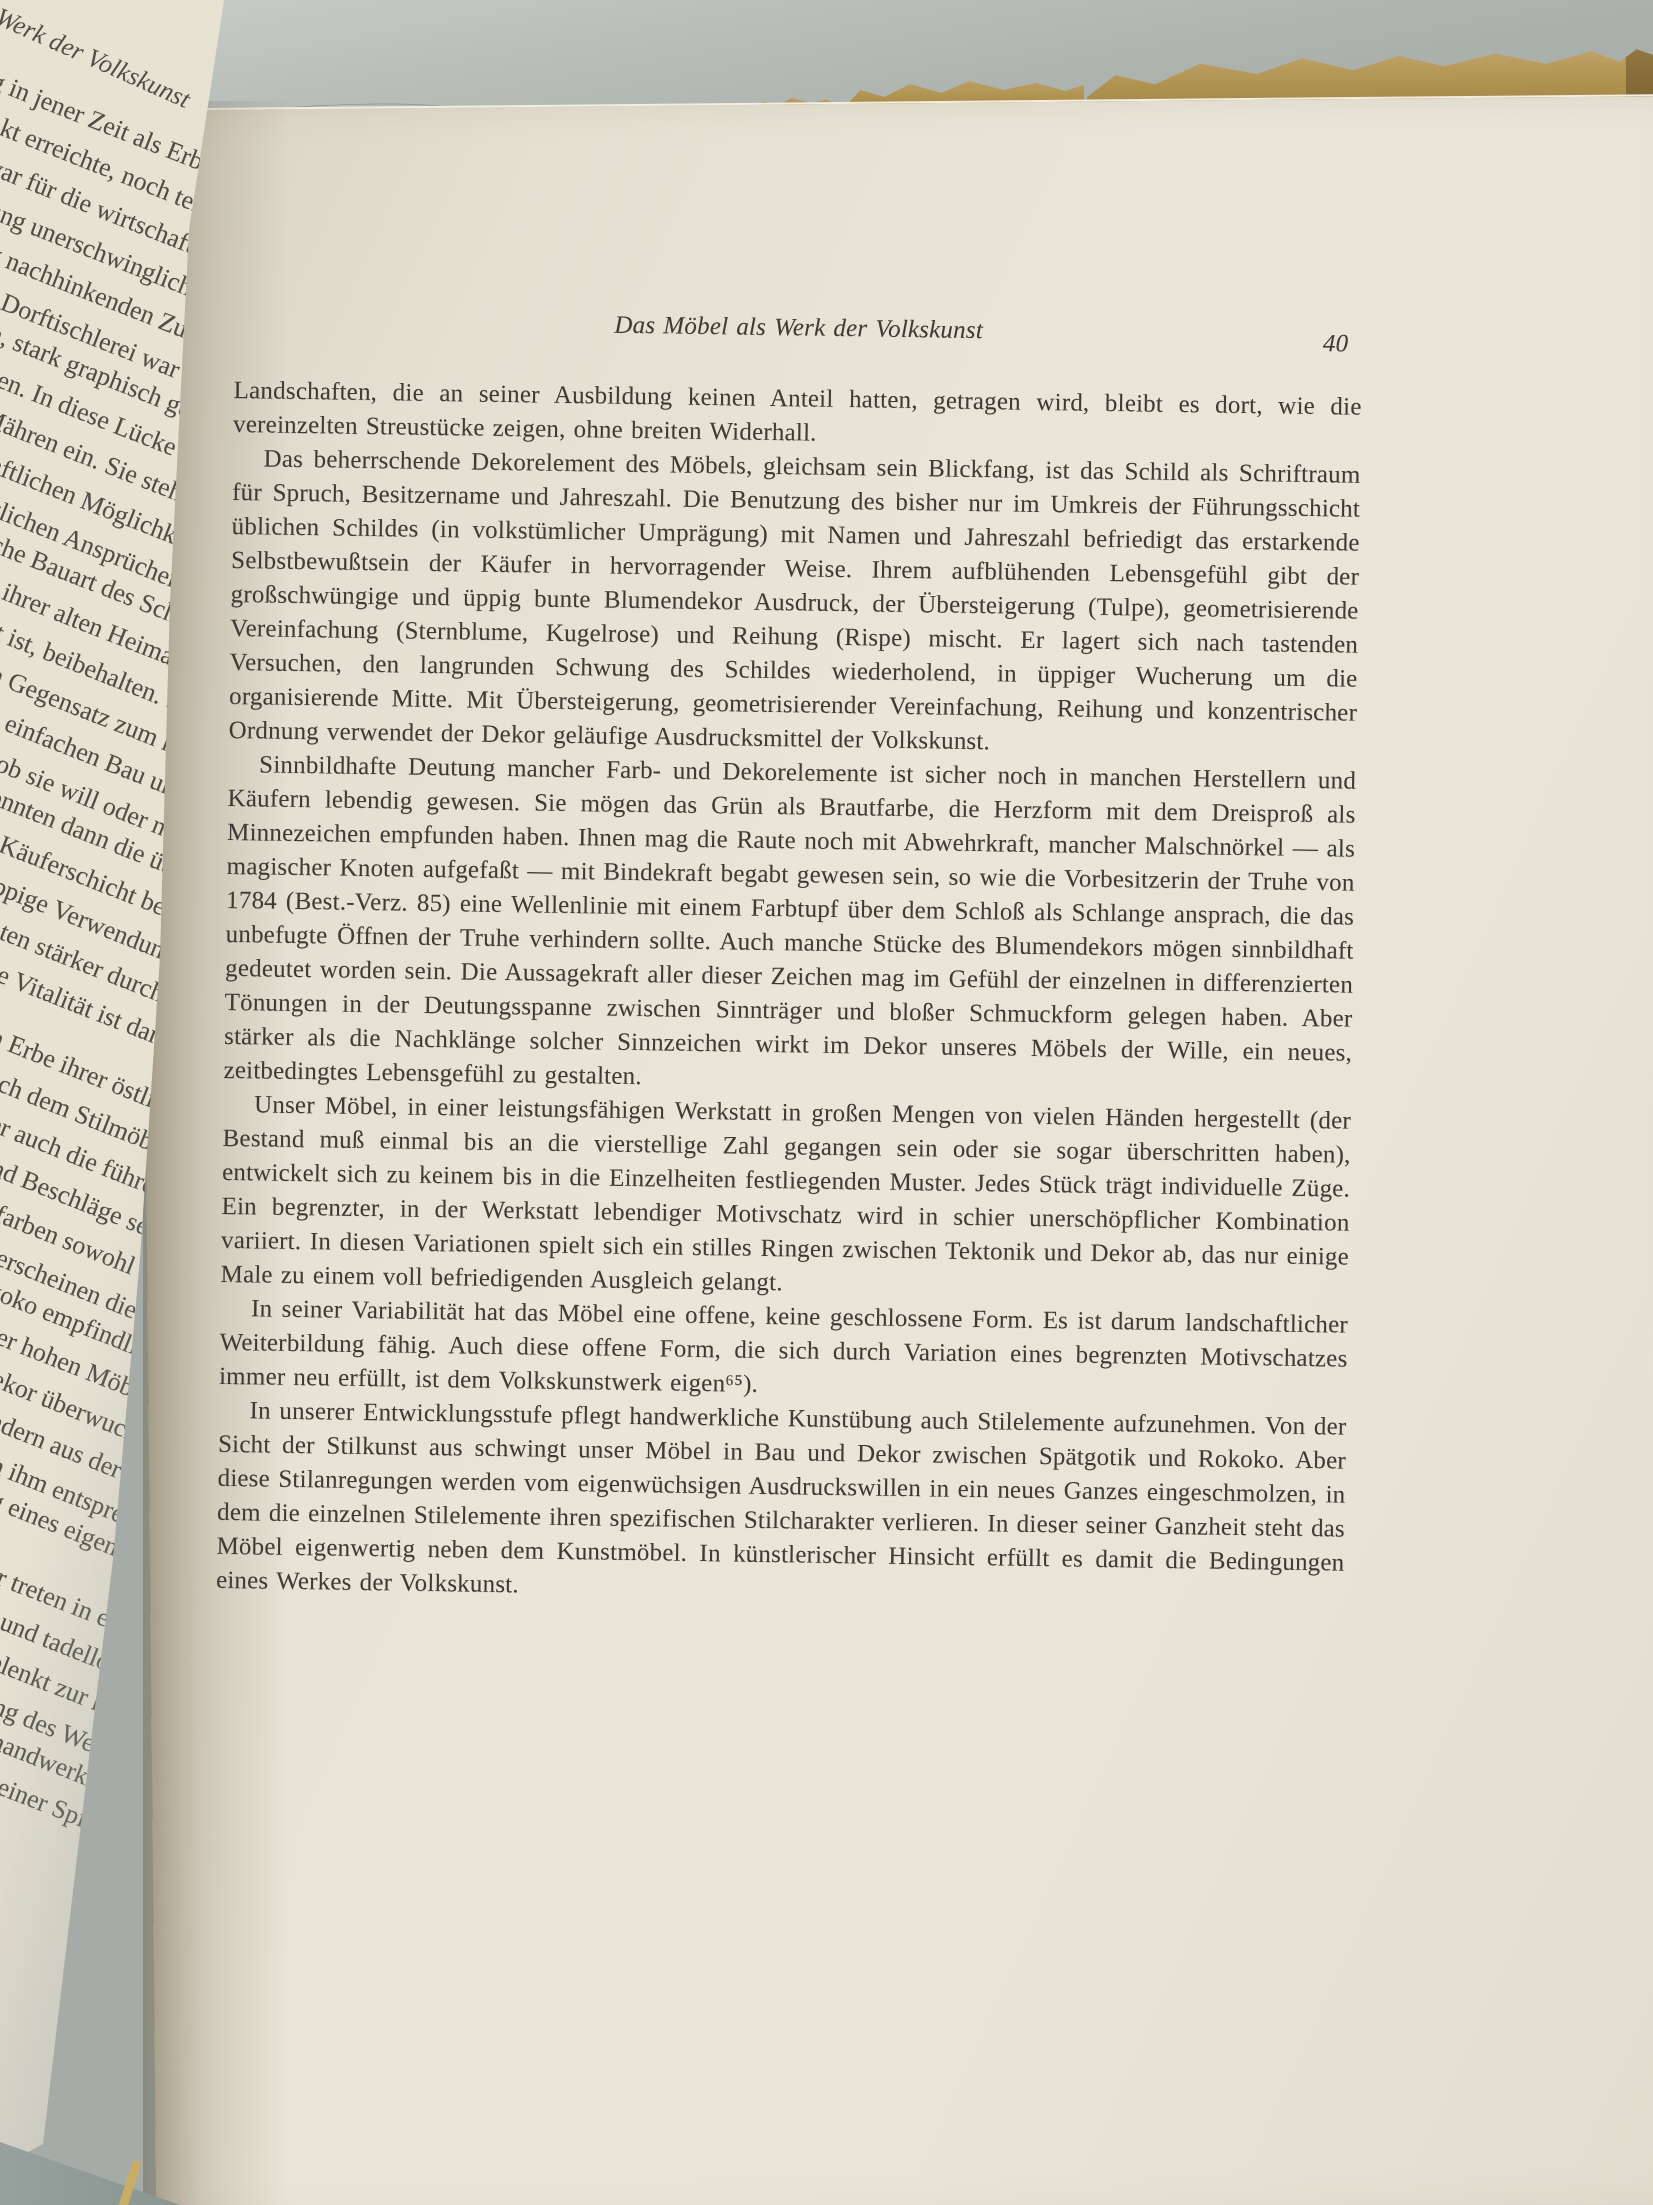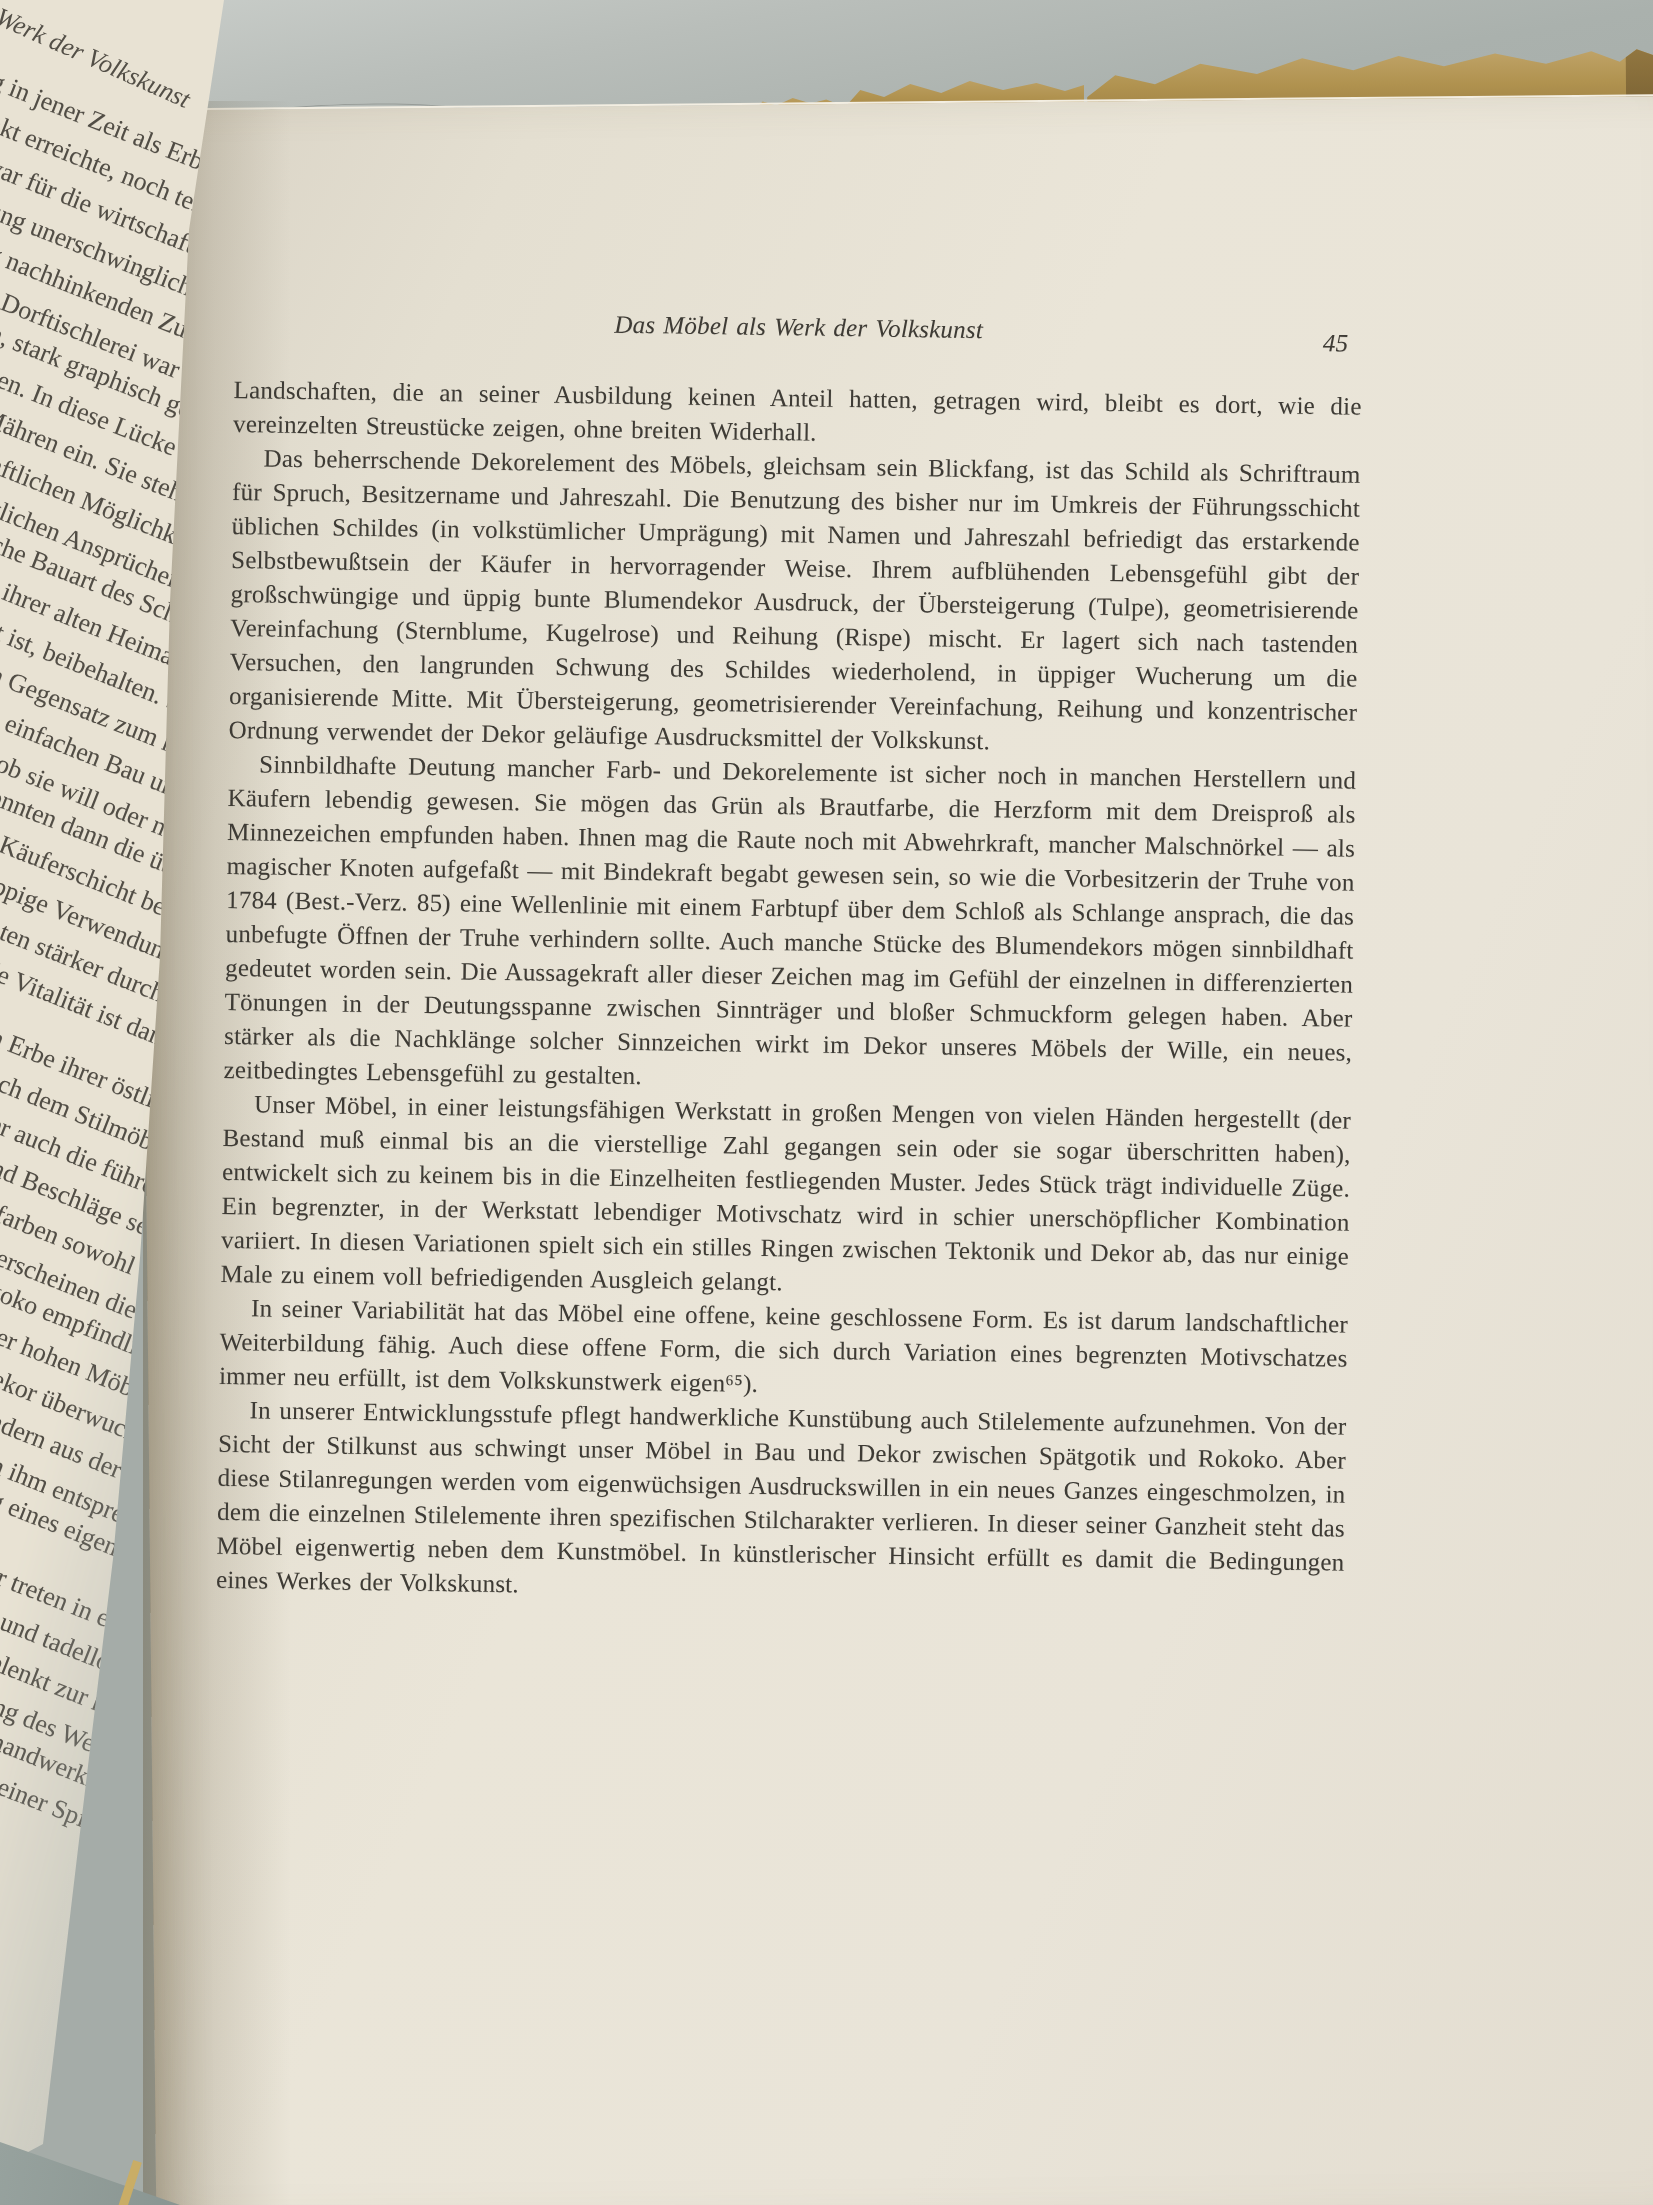--- a/index.html
+++ b/index.html
@@ -79,21 +79,21 @@
   <div class="kraft k3">
     <div class="fold"></div>
   </div>
 
   <div class="right-page"></div>
   <div class="gutter"></div>
 
   <div class="text-block">
     <div class="page-head">
       <span class="head-title">Das Möbel als Werk der Volkskunst</span>
-      <span class="head-num">45</span>
+      <span class="head-num">40</span>
     </div>
     <div id="paras">
         <p class="para first">Landschaften, die an seiner Ausbildung keinen Anteil hatten, getragen wird, bleibt es dort, wie die vereinzelten Streustücke zeigen, ohne breiten Widerhall.</p>
         <p class="para">Das beherrschende Dekorelement des Möbels, gleichsam sein Blickfang, ist das Schild als Schriftraum für Spruch, Besitzername und Jahreszahl. Die Benutzung des bisher nur im Umkreis der Führungsschicht üblichen Schildes (in volkstümlicher Umprägung) mit Namen und Jahreszahl befriedigt das erstarkende Selbstbewußtsein der Käufer in hervorragender Weise. Ihrem aufblühenden Lebensgefühl gibt der großschwüngige und üppig bunte Blumendekor Ausdruck, der Übersteigerung (Tulpe), geometrisierende Vereinfachung (Sternblume, Kugelrose) und Reihung (Rispe) mischt. Er lagert sich nach tastenden Versuchen, den langrunden Schwung des Schildes wiederholend, in üppiger Wucherung um die organisierende Mitte. Mit Übersteigerung, geometrisierender Vereinfachung, Reihung und konzentrischer Ordnung verwendet der Dekor geläufige Ausdrucksmittel der Volkskunst.</p>
         <p class="para">Sinnbildhafte Deutung mancher Farb- und Dekorelemente ist sicher noch in manchen Herstellern und Käufern lebendig gewesen. Sie mögen das Grün als Brautfarbe, die Herzform mit dem Dreisproß als Minnezeichen empfunden haben. Ihnen mag die Raute noch mit Abwehrkraft, mancher Malschnörkel — als magischer Knoten aufgefaßt — mit Bindekraft begabt gewesen sein, so wie die Vorbesitzerin der Truhe von 1784 (Best.-Verz. 85) eine Wellenlinie mit einem Farbtupf über dem Schloß als Schlange ansprach, die das unbefugte Öffnen der Truhe verhindern sollte. Auch manche Stücke des Blumendekors mögen sinnbildhaft gedeutet worden sein. Die Aussagekraft aller dieser Zeichen mag im Gefühl der einzelnen in differenzierten Tönungen in der Deutungsspanne zwischen Sinnträger und bloßer Schmuckform gelegen haben. Aber stärker als die Nachklänge solcher Sinnzeichen wirkt im Dekor unseres Möbels der Wille, ein neues, zeitbedingtes Lebensgefühl zu gestalten.</p>
         <p class="para">Unser Möbel, in einer leistungsfähigen Werkstatt in großen Mengen von vielen Händen hergestellt (der Bestand muß einmal bis an die vierstellige Zahl gegangen sein oder sie sogar überschritten haben), entwickelt sich zu keinem bis in die Einzelheiten festliegenden Muster. Jedes Stück trägt individuelle Züge. Ein begrenzter, in der Werkstatt lebendiger Motivschatz wird in schier unerschöpflicher Kombination variiert. In diesen Variationen spielt sich ein stilles Ringen zwischen Tektonik und Dekor ab, das nur einige Male zu einem voll befriedigenden Ausgleich gelangt.</p>
         <p class="para">In seiner Variabilität hat das Möbel eine offene, keine geschlossene Form. Es ist darum landschaftlicher Weiterbildung fähig. Auch diese offene Form, die sich durch Variation eines begrenzten Motivschatzes immer neu erfüllt, ist dem Volkskunstwerk eigen⁶⁵).</p>
         <p class="para">In unserer Entwicklungsstufe pflegt handwerkliche Kunstübung auch Stilelemente aufzunehmen. Von der Sicht der Stilkunst aus schwingt unser Möbel in Bau und Dekor zwischen Spätgotik und Rokoko. Aber diese Stilanregungen werden vom eigenwüchsigen Ausdruckswillen in ein neues Ganzes eingeschmolzen, in dem die einzelnen Stilelemente ihren spezifischen Stilcharakter verlieren. In dieser seiner Ganzheit steht das Möbel eigenwertig neben dem Kunstmöbel. In künstlerischer Hinsicht erfüllt es damit die Bedingungen eines Werkes der Volkskunst.</p>
       </div>
   </div>

